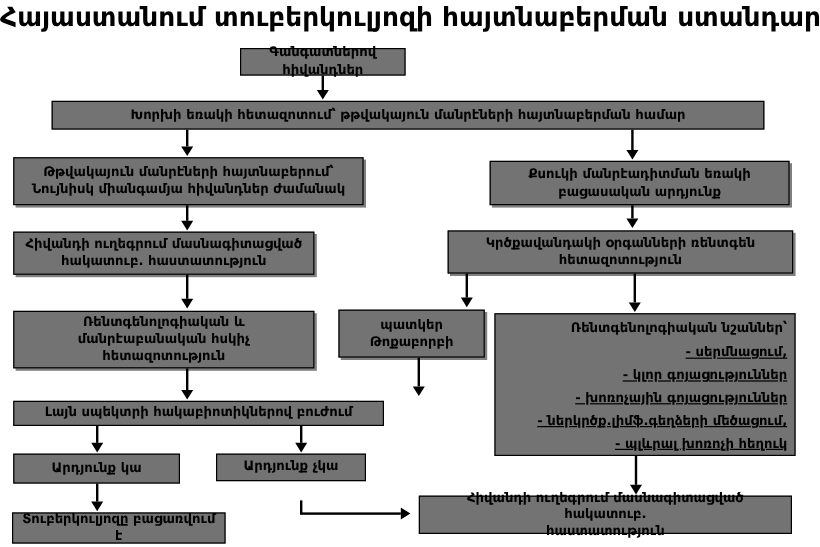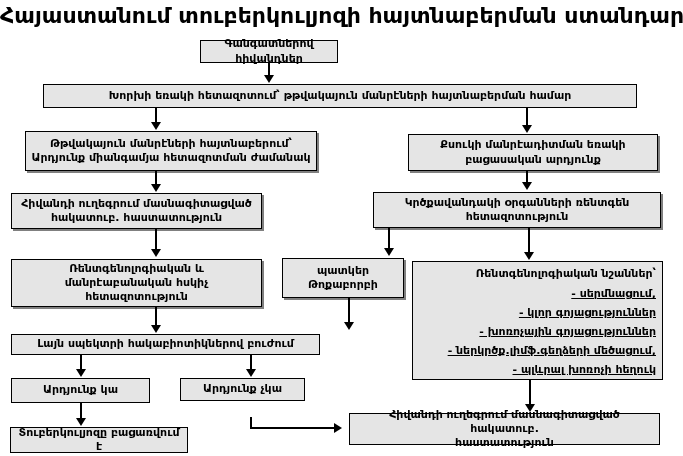--- a/index.html
+++ b/index.html
@@ -1,20 +1,20 @@
 <!DOCTYPE html>
 <html><head>
 <meta charset="utf-8">
 <style>
   html,body{margin:0;padding:0;background:#fff;}
   #page{position:relative;width:683px;height:456px;background:#fff;overflow:hidden;
         font-family:"DejaVu Sans",sans-serif;color:#000;}
   .title{position:absolute;left:0;top:3px;width:683px;text-align:center;
          font-size:22px;font-weight:bold;letter-spacing:0px;white-space:nowrap;}
-  .box{position:absolute;box-sizing:border-box;border:1px solid #000;background:#e5e5e5;
+  .box{position:absolute;box-sizing:border-box;border:1px solid #000;background:#737373;
        display:flex;flex-direction:column;align-items:center;justify-content:center;
        text-align:center;font-size:11px;font-weight:bold;line-height:1.3;padding:1px 3px;}
   .box.shadow{box-shadow:2px 2px 0 #808080;border-width:1px;}
   .box .ln{width:100%;}
   
   .arr-down{position:absolute;width:2px;background:#000;}
   .arr-down::after{content:"";position:absolute;left:-4px;bottom:-8px;width:0;height:0;
        border-left:5px solid transparent;border-right:5px solid transparent;border-top:8px solid #000;}
   .arr-right{position:absolute;height:2px;background:#000;}
   .arr-right::after{content:"";position:absolute;right:-8px;top:-4px;width:0;height:0;
@@ -38,23 +38,23 @@
 
   <div class="arr-down" style="left:268px;top:63px;height:12px;"></div>
 
   <div class="box" style="left:43px;top:84px;width:594px;height:24px;">
     <div class="ln">Խորխի եռակի հետազոտում՝ թթվակայուն մանրէների հայտնաբերման համար</div>
   </div>
 
   <div class="arr-down" style="left:155px;top:108px;height:14px;"></div>
   <div class="arr-down" style="left:526px;top:108px;height:17px;"></div>
 
-  <div class="box shadow" style="left:25px;top:131px;width:292px;height:40px;">
+  <div class="box shadow" style="left:11px;top:131px;width:292px;height:40px;">
     <div class="ln">Թթվակայուն մանրէների հայտնաբերում՝</div>
-    <div class="ln">Արդյունք միանգամյա հետազոտման ժամանակ</div>
+    <div class="ln">Նույնիսկ միանգամյա հիվանդներ ժամանակ</div>
   </div>
 
   <div class="arr-down" style="left:155px;top:171px;height:13px;"></div>
 
   <div class="box shadow" style="left:11px;top:193px;width:251px;height:36px;">
     <div class="ln">Հիվանդի ուղեգրում մասնագիտացված</div>
     <div class="ln">հակատուբ. հաստատություն</div>
   </div>
 
   <div class="arr-down" style="left:155px;top:229px;height:20px;"></div>

